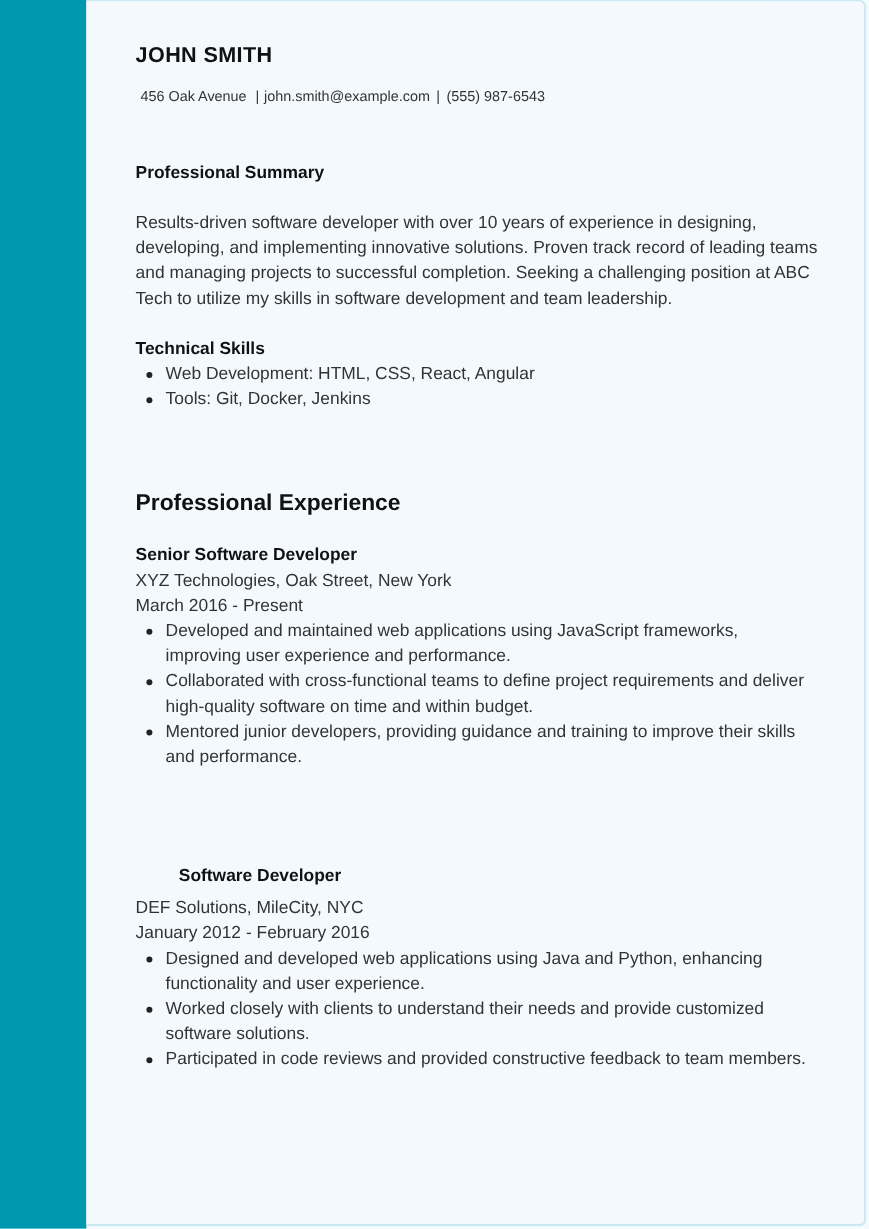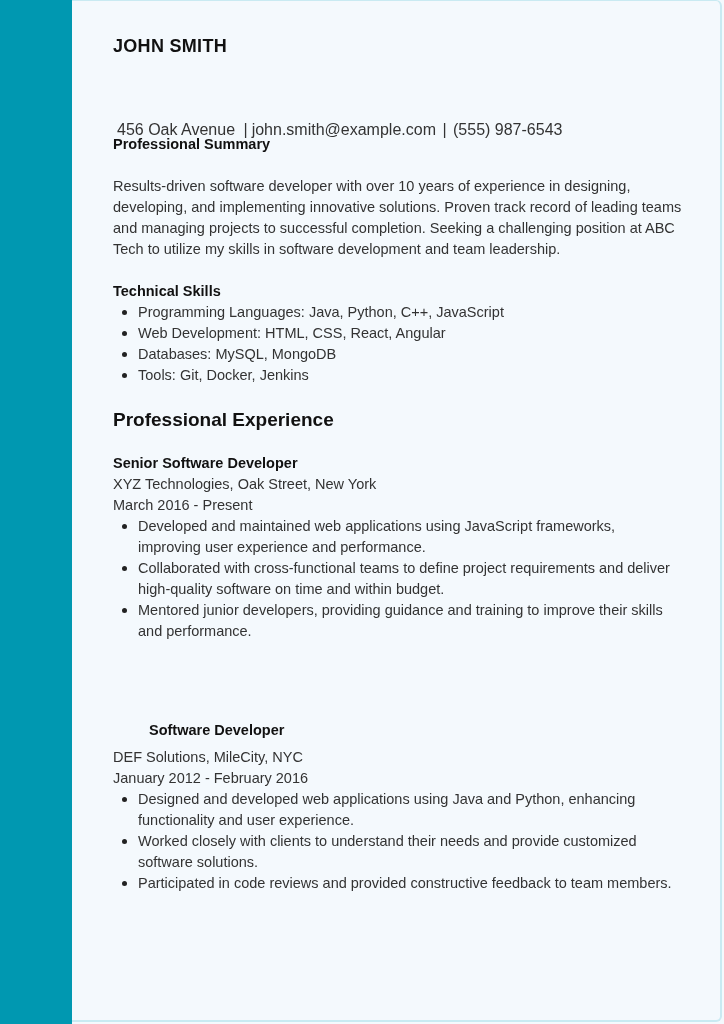--- a/index.html
+++ b/index.html
@@ -49,24 +49,23 @@
       font-size: 18px;
       font-weight: bold;
       letter-spacing: 0.3px;
       color: #111;
       white-space: nowrap;
     }
     .contact {
       position: absolute;
       top: 73px;
       left: 4px;
-      font-size: 16px;
+      font-size: 12px;
       color: #333;
       white-space: nowrap;
-      margin-top: 48px;
     }
     .contact .sep { margin: 0 4px; }
     .h-small {
       font-size: 14.5px;
       font-weight: bold;
       color: #111;
       white-space: nowrap;
     }
     .h-large {
       font-size: 19px;
@@ -124,23 +123,21 @@
     <span class="sep">|</span><span>john.smith@example.com</span>
     <span class="sep" style="margin:0 2px;">|</span>
     <span>(555) 987-6543</span>
   </div>
 
   <div class="abs h-small" style="top:136px;">Professional Summary</div>
   <div class="abs para" style="top:176px; width:580px;">Results-driven software developer with over 10 years of experience in designing, developing, and implementing innovative solutions. Proven track record of leading teams and managing projects to successful completion. Seeking a challenging position at ABC Tech to utilize my skills in software development and team leadership.</div>
 
   <div class="abs h-small" style="top:283px;">Technical Skills</div>
   <ul class="bullets abs" style="top:302px; width:580px;">
-    <li>Programming Languages: Java, Python, C++, JavaScript</li>
     <li>Web Development: HTML, CSS, React, Angular</li>
-    <li>Databases: MySQL, MongoDB</li>
     <li>Tools: Git, Docker, Jenkins</li>
   </ul>
 
   <div class="abs h-large" style="top:409px;">Professional Experience</div>
 
   <div class="abs h-small" style="top:455px;">Senior Software Developer</div>
   <div class="abs line" style="top:474px;">XYZ Technologies, Oak Street, New York</div>
   <div class="abs line" style="top:495px;">March 2016 - Present</div>
   <ul class="bullets abs" style="top:516px; width:560px;">
     <li>Developed and maintained web applications using JavaScript frameworks, improving user experience and performance.</li>

